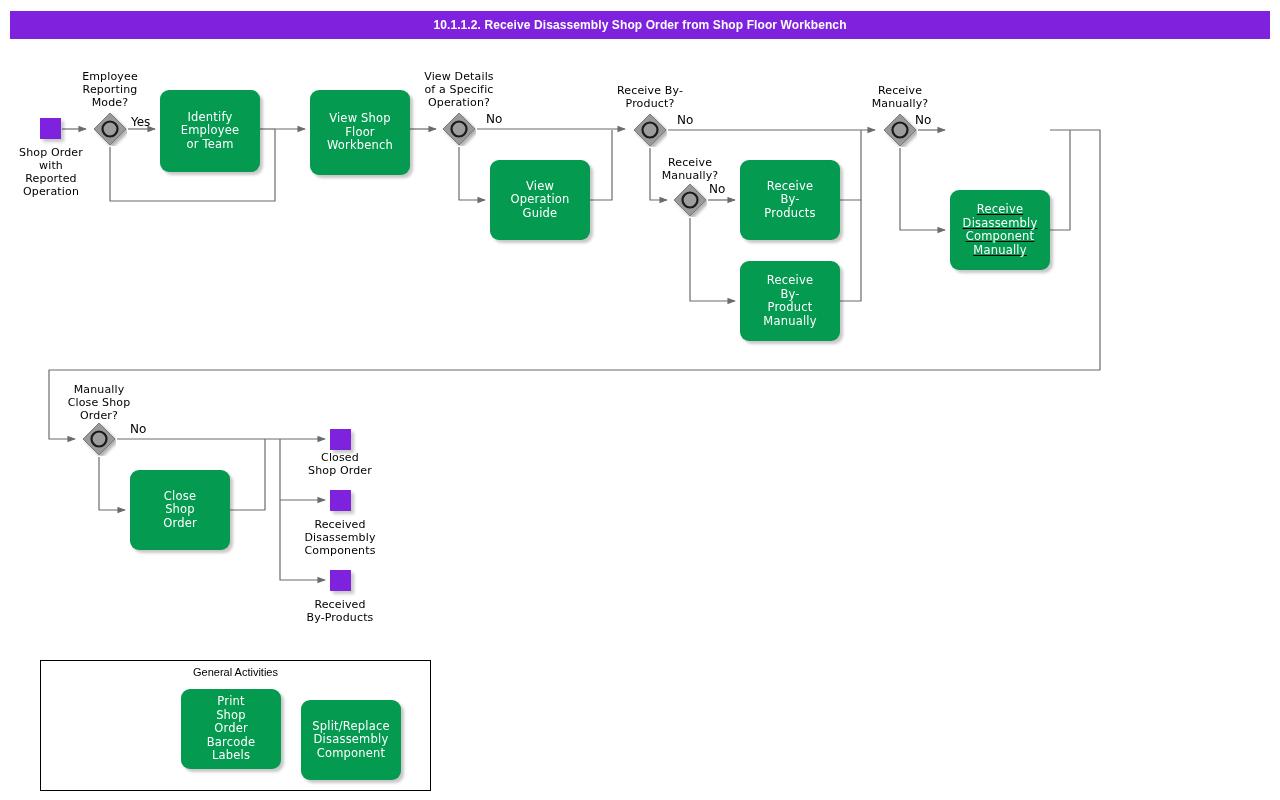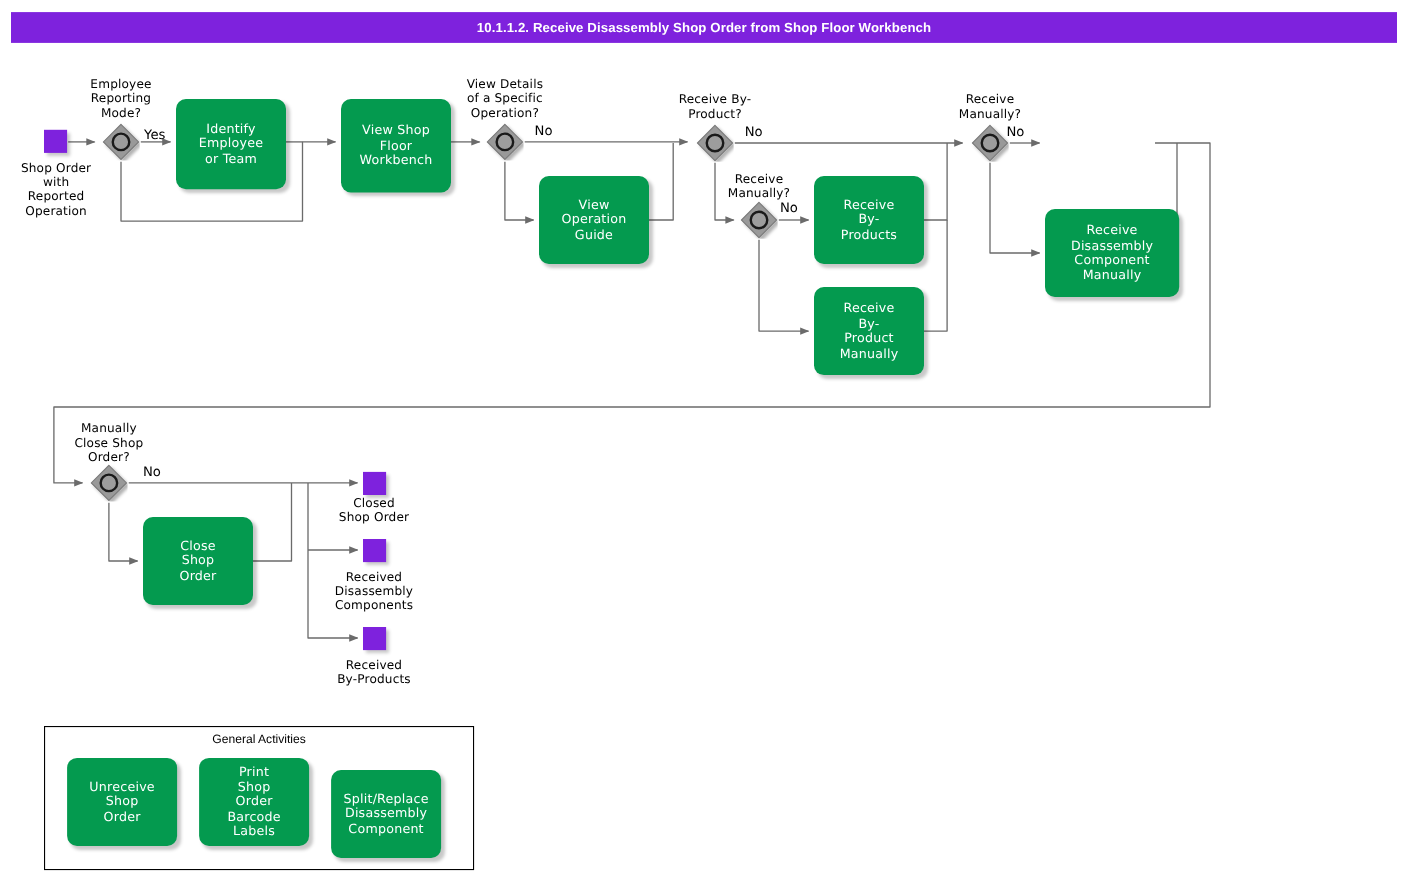--- a/index.html
+++ b/index.html
@@ -279,21 +279,21 @@
         <polygon points="17,1 33,17 17,33 1,17" fill="#999999" stroke="#7a7a7a" stroke-width="1"></polygon>
       </g>
       <circle cx="17" cy="17" r="7.5" fill="#9d9d9d" stroke="#1a1a1a" stroke-width="2.2"></circle>
     </svg>
   </div>
   <div class="txt" style="left:853px; top:84px; width:94px;">Receive
 Manually?</div>
   <div class="edge-label" style="left:915px; top:114px;">No</div>
 
 
-  <div class="node activity" style="left:950px; top:190px; width:122px; height:80px;">
+  <div class="node activity" style="left:950px; top:190px; width:100px; height:80px;text-decoration:underline;">
     <span class="lbl">Receive
 Disassembly
 Component
 Manually</span>
   </div>
 
   <div class="node decision" style="left:82px; top:422px;">
     <svg width="34" height="34" viewBox="0 0 34 34" xmlns="http://www.w3.org/2000/svg">
       <g filter="url(#softshadow)">
         <polygon points="17,1 33,17 17,33 1,17" fill="#999999" stroke="#7a7a7a" stroke-width="1"></polygon>
@@ -319,24 +319,20 @@
   <div class="txt" style="left:290px; top:518px; width:100px;">Received
 Disassembly
 Components</div>
 
   <div class="node terminator" style="left:330px; top:570px;"></div>
   <div class="txt" style="left:290px; top:598px; width:100px;">Received
 By-Products</div>
 
   <div id="general-activities">
     <div class="group-title">General Activities</div>
-    <div class="node activity" style="left:20px; top:28px; width:100px; height:80px;">
-      <span class="lbl">Unreceive Shop
-Order</span>
-    </div>
     <div class="node activity" style="left:140px; top:28px; width:100px; height:80px;">
       <span class="lbl">Print Shop Order
 Barcode Labels</span>
     </div>
     <div class="node activity" style="left:260px; top:39px; width:100px; height:80px;">
       <span class="lbl">Split/Replace
 Disassembly
 Component</span>
     </div>
   </div>

